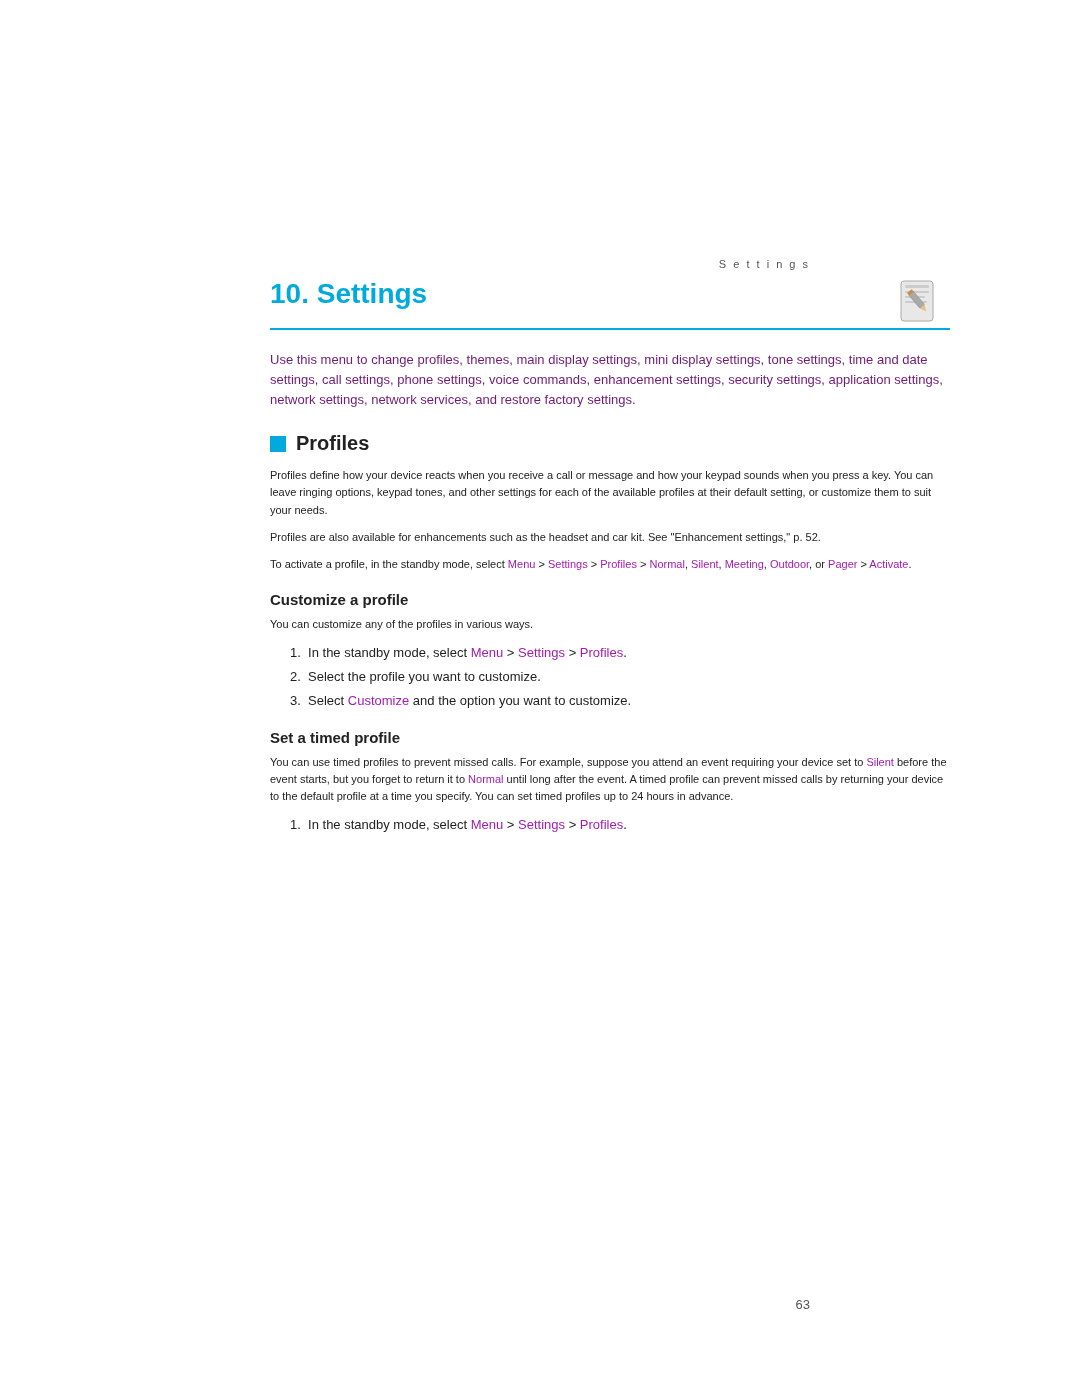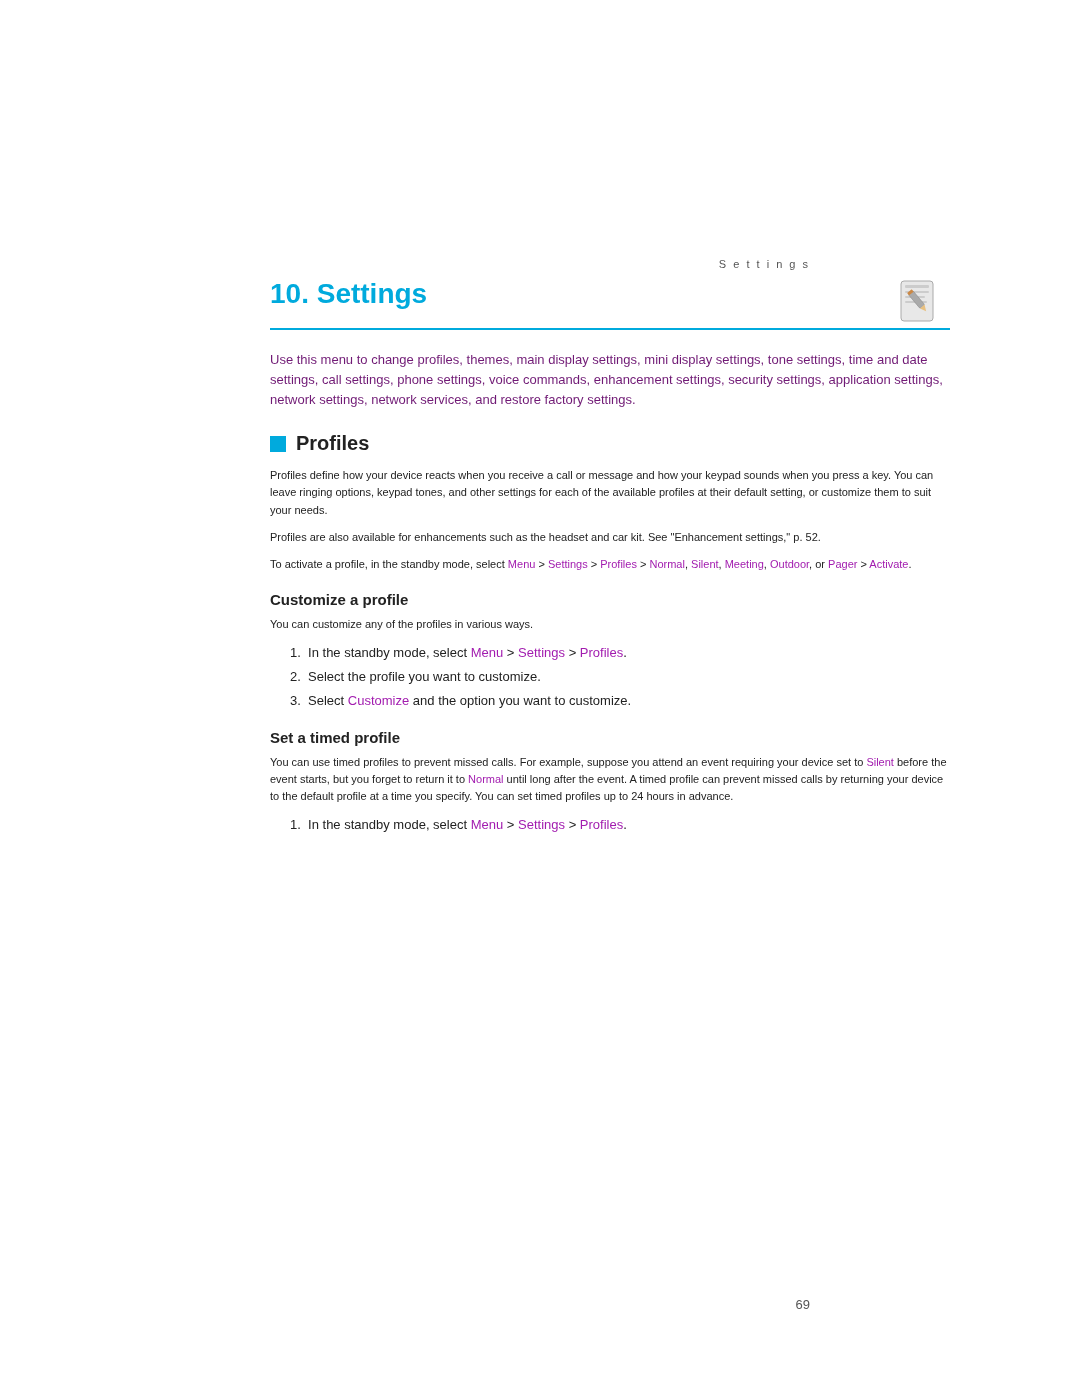--- a/index.html
+++ b/index.html
@@ -232,15 +232,15 @@
     </p>
 
     <ol class="numbered-list">
       <li>
         <span class="list-number">1.&nbsp;&nbsp;</span><span>In the standby mode, select </span><span class="link-text">Menu</span><span> &gt; </span><span class="link-text">Settings</span><span> &gt; </span><span class="link-text">Profiles</span><span>.</span>
       </li>
     </ol>
 
   </div>
 
-  <div class="page-number">69</div>
+  <div class="page-number">63</div>
 
 </div>
 
 </body></html>

